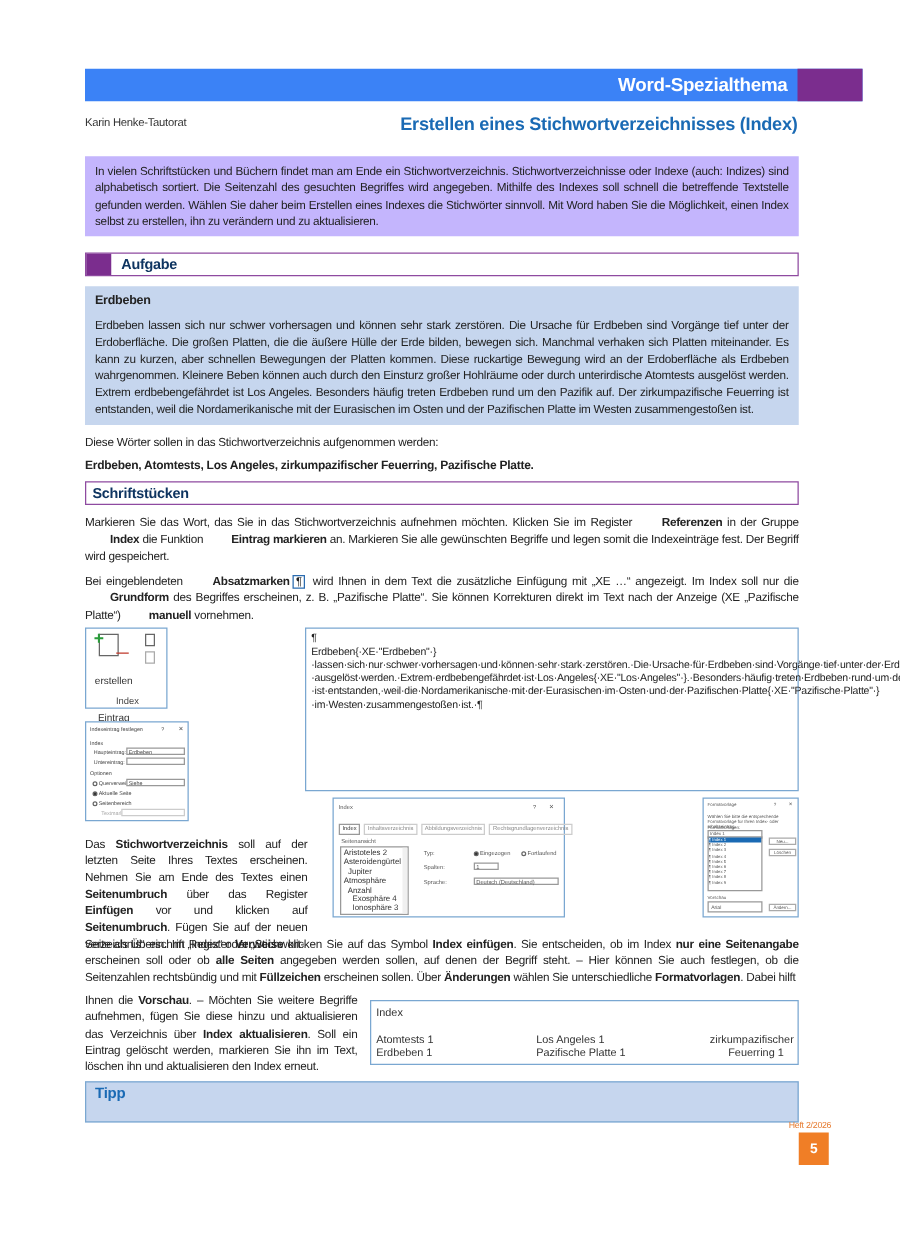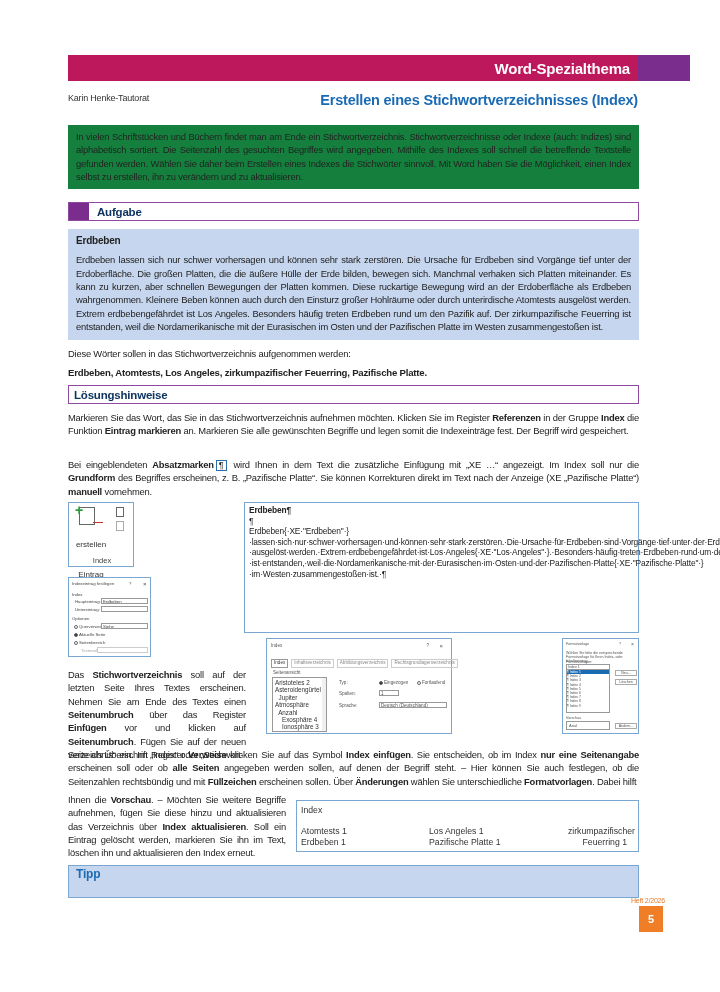--- a/index.html
+++ b/index.html
@@ -1,47 +1,47 @@
 <!DOCTYPE html>
 <html><head>
 <meta charset="utf-8">
 <style>
   * { box-sizing: border-box; margin: 0; padding: 0; }
   html, body { width: 720px; height: 992px; background: #ffffff; }
   body { position: relative; font-family: "Liberation Sans", sans-serif; color: #222; font-size: 9.6px; line-height: 1.42; }
   .abs { position: absolute; }
   .cond { font-family: "Liberation Sans Narrow", "Liberation Sans", sans-serif; letter-spacing: -0.2px; }
 
-  #topbar { left: 68px; top: 55px; width: 622px; height: 26px; background: #be185d; }
+  #topbar { left: 68px; top: 55px; width: 622px; height: 26px; background: #3b82f6; }
   #topbar .accent { position: absolute; right: 0; top: 0; width: 52px; height: 26px; background: #7b2d8e; }
   #topbar .title { position: absolute; right: 60px; top: 3px; color: #fff; font-weight: bold; font-size: 15px; }
 
   #author { left: 68px; top: 92px; font-size: 9px; color: #333; }
   #article-title { right: 82px; top: 90px; font-size: 14.5px; font-weight: bold; color: #1a6ab4; }
 
-  #intro { left: 68px; top: 125px; width: 571px; height: 64px; background: #15803d; padding: 5px 8px; font-size: 9.4px; text-align: justify; color: #222; }
+  #intro { left: 68px; top: 125px; width: 571px; height: 64px; background: #c4b5fd; padding: 5px 8px; font-size: 9.4px; text-align: justify; color: #222; }
 
   .section-head { left: 68px; width: 571px; height: 19px; border: 1px solid #8e4aa0; background: #fff; }
   .section-head .bar { position: absolute; left: 0; top: 0; width: 20px; height: 100%; background: #7b2d8e; }
   .section-head .label { position: absolute; top: 1px; font-weight: bold; font-size: 11.5px; color: #0e3460; }
   #aufgabe { top: 202px; }
   #aufgabe .label { left: 28px; }
   #loesung { top: 385px; }
   #loesung .label { left: 5px; }
 
   #task-box { left: 68px; top: 229px; width: 571px; height: 111px; background: #c6d6ee; padding: 5px 8px; font-size: 9.4px; text-align: justify; }
   #task-box .h { font-weight: bold; font-size: 10px; margin-bottom: 5px; }
 
   #words-intro { left: 68px; top: 347px; font-size: 9.4px; }
   #words-list { left: 68px; top: 366px; font-size: 9.6px; font-weight: bold; }
 
   .para { left: 68px; width: 571px; font-size: 9.4px; text-align: justify; }
   #p1 { top: 411px; }
   #p2 { top: 458px; }
-  .para b { font-weight: bold; }
+  .para b { font-weight: bold; margin-left: 20px; }
   .pilcrow-box { display: inline-block; border: 1px solid #2b6cb0; padding: 0 2px; line-height: 1; font-size: 9px; margin: 0 2px; }
 
   
   #ribbon { left: 68px; top: 502px; width: 66px; height: 65px; border: 1px solid #7aa7d1; background: #fff; }
   #ribbon .icon-main { position: absolute; left: 10px; top: 4px; width: 16px; height: 18px; border: 1px solid #666; background: #fff; }
   #ribbon .plus { position: absolute; left: 6px; top: 0px; color: #2a9d3a; font-size: 14px; font-weight: bold; line-height: 1; }
   #ribbon .dash { position: absolute; left: 13px; top: 14px; width: 10px; height: 1px; background: #c0392b; }
   #ribbon .doc1 { position: absolute; left: 47px; top: 4px; width: 8px; height: 10px; border: 1px solid #666; }
   #ribbon .doc2 { position: absolute; left: 47px; top: 18px; width: 8px; height: 10px; border: 1px solid #aaa; }
   #ribbon .lbl { position: absolute; left: 0; width: 44px; text-align: center; font-size: 8px; color: #333; }
@@ -118,21 +118,21 @@
   <div class="label cond">Aufgabe</div>
 </div>
 <div id="task-box" class="abs cond">
   <div class="h">Erdbeben</div>
   <div>Erdbeben lassen sich nur schwer vorhersagen und können sehr stark zerstören. Die Ursache für Erdbeben sind Vorgänge tief unter der Erdoberfläche. Die großen Platten, die die äußere Hülle der Erde bilden, bewegen sich. Manchmal verhaken sich Platten miteinander. Es kann zu kurzen, aber schnellen Bewegungen der Platten kommen. Diese ruckartige Bewegung wird an der Erdoberfläche als Erdbeben wahrgenommen. Kleinere Beben können auch durch den Einsturz großer Hohlräume oder durch unterirdische Atomtests ausgelöst werden. Extrem erdbebengefährdet ist Los Angeles. Besonders häufig treten Erdbeben rund um den Pazifik auf. Der zirkumpazifische Feuerring ist entstanden, weil die Nordamerikanische mit der Eurasischen im Osten und der Pazifischen Platte im Westen zusammengestoßen ist.</div>
 </div>
 <div id="words-intro" class="abs cond">Diese Wörter sollen in das Stichwortverzeichnis aufgenommen werden:</div>
 <div id="words-list" class="abs cond">Erdbeben, Atomtests, Los Angeles, zirkumpazifischer Feuerring, Pazifische Platte.</div>
 
 <div id="loesung" class="abs section-head">
-  <div class="label cond">Lösungshinweise</div>
+  <div class="label cond">Schriftstücken</div>
 </div>
 <div id="p1" class="abs para cond"><span>Markieren Sie das Wort, das Sie in das Stichwortverzeichnis aufnehmen möchten. Klicken Sie im Register </span><b>Referenzen</b><span> in der Gruppe </span><b>Index</b><span> die Funktion </span><b>Eintrag markieren</b><span> an. Markieren Sie alle gewünschten Begriffe und legen somit die Indexeinträge fest. Der Begriff wird gespeichert.</span></div>
 <div id="p2" class="abs para cond"><span>Bei eingeblendeten </span><b>Absatzmarken</b><span class="pilcrow-box">¶</span><span> wird Ihnen in dem Text die zusätzliche Einfügung mit „XE …“ angezeigt. Im Index soll nur die </span><b>Grundform</b><span> des Begriffes erscheinen, z. B. „Pazifische Platte“. Sie können Korrekturen direkt im Text nach der Anzeige (XE „Pazifische Platte“) </span><b>manuell</b><span> vornehmen.</span></div>
 
 <div id="ribbon" class="abs">
   <div class="icon-main">
       <div class="dash"></div>
     </div>
   <div class="plus">+</div>
   <div class="doc1"></div>
@@ -154,21 +154,20 @@
   <div class="row" style="top:38px">Optionen</div>
   <div class="row" style="left:5px;top:46px"><span class="radio"></span><span>Querverweis:</span></div>
   <div class="field" style="left:32px;top:45px;width:47px">Siehe</div>
   <div class="row" style="left:5px;top:54px"><span class="radio on"></span><span>Aktuelle Seite</span></div>
   <div class="row" style="left:5px;top:62px"><span class="radio"></span><span>Seitenbereich</span></div>
   <div class="row" style="left:12px;top:70px;color:#aaa">Textmarke:</div>
   <div class="field" style="left:28px;top:69px;width:51px;border-color:#ccc"></div>
 </div>
 
 <div id="word-shot" class="abs">
-  <div class="hd">Erdbeben¶</div>
   <div>¶</div>
   <div>Erdbeben{·XE·"Erdbeben"·}·lassen·sich·nur·schwer·vorhersagen·und·können·sehr·stark·zerstören.·Die·Ursache·für·Erdbeben·sind·Vorgänge·tief·unter·der·Erdoberfläche.·Die·großen·Platten,·die·die·äußere·Hülle·der·Erde·bilden,·bewegen·sich.·Manchmal·verhaken·sich·Platten·miteinander.·Es·kann·zu·kurzen,·aber·schnellen·Bewegungen·der·Platten·kommen.·Diese·ruckartige·Bewegung·wird·an·der·Erdoberfläche·als·Erdbeben·wahrgenommen.·Kleinere·Beben·können·auch·durch·den·Einsturz·großer·Hohlräume·oder·durch·unterirdische·Atomtests{·XE·"Atomtests"·}·ausgelöst·werden.·Extrem·erdbebengefährdet·ist·Los·Angeles{·XE·"Los·Angeles"·}.·Besonders·häufig·treten·Erdbeben·rund·um·den·Pazifik·auf.·Der·zirkumpazifische·Feuerring{·XE·"zirkumpazifischer·Feuerring"·}·ist·entstanden,·weil·die·Nordamerikanische·mit·der·Eurasischen·im·Osten·und·der·Pazifischen·Platte{·XE·"Pazifische·Platte"·}·im·Westen·zusammengestoßen·ist.·¶</div>
 </div>
 
 <div id="index-dlg" class="abs">
   <div class="titlebar">Index</div>
   <div class="q">?</div>
   <div class="x">×</div>
   <div class="tabs">
     <span class="tab active">Index</span>

